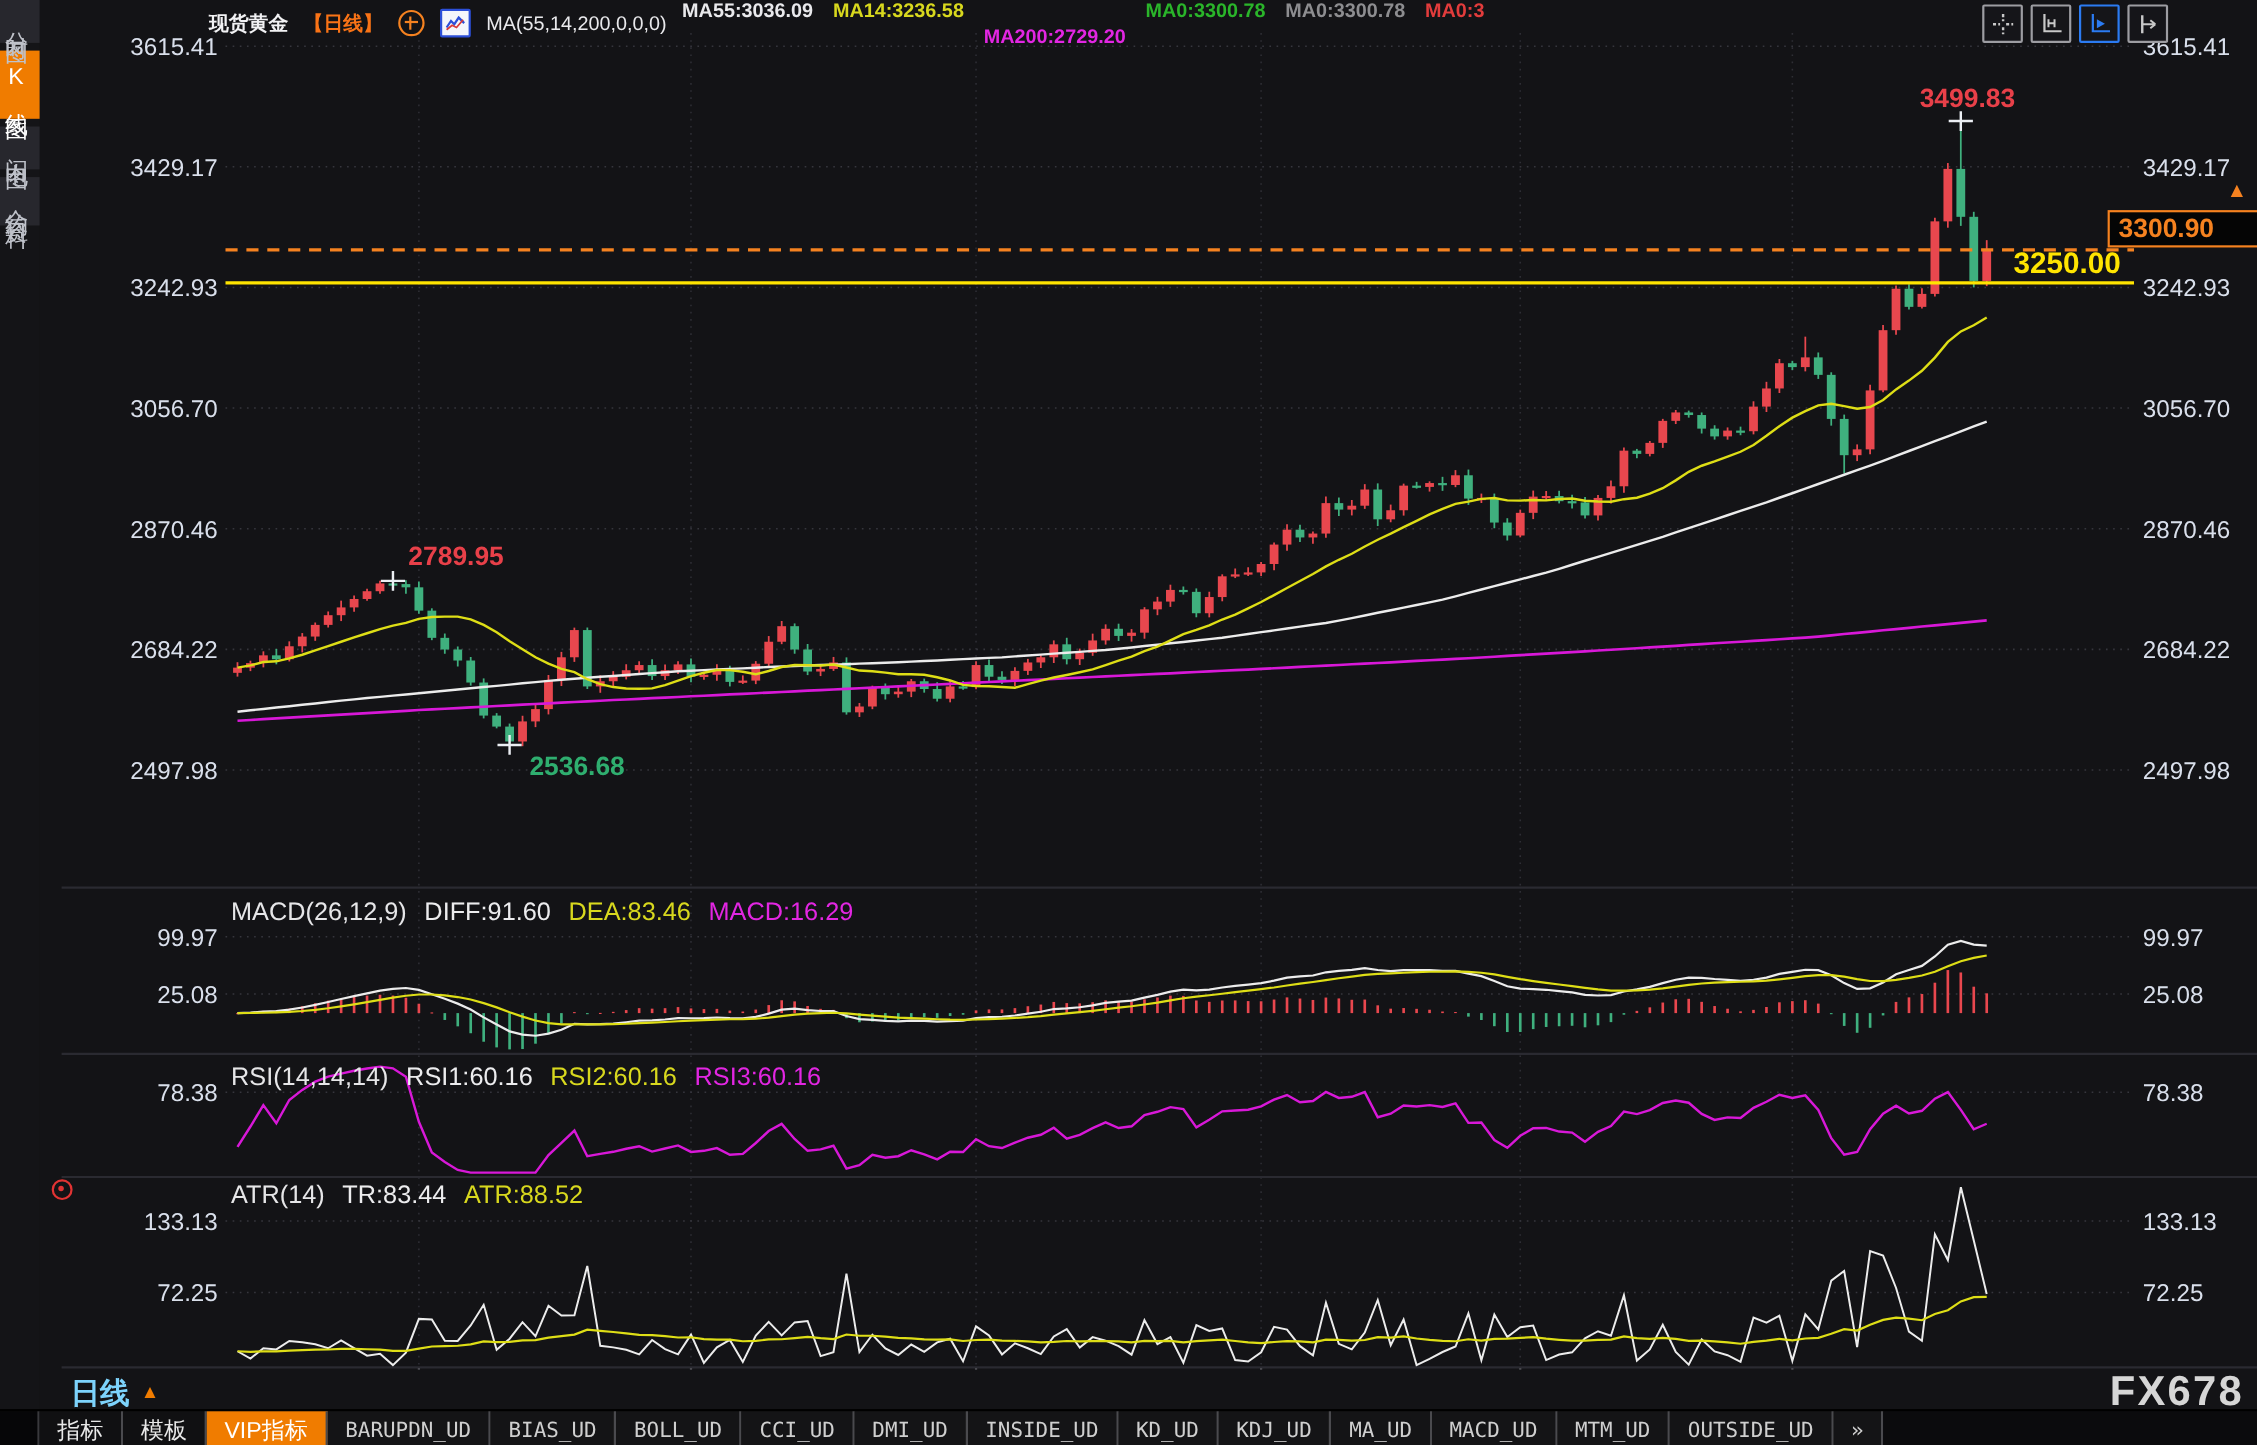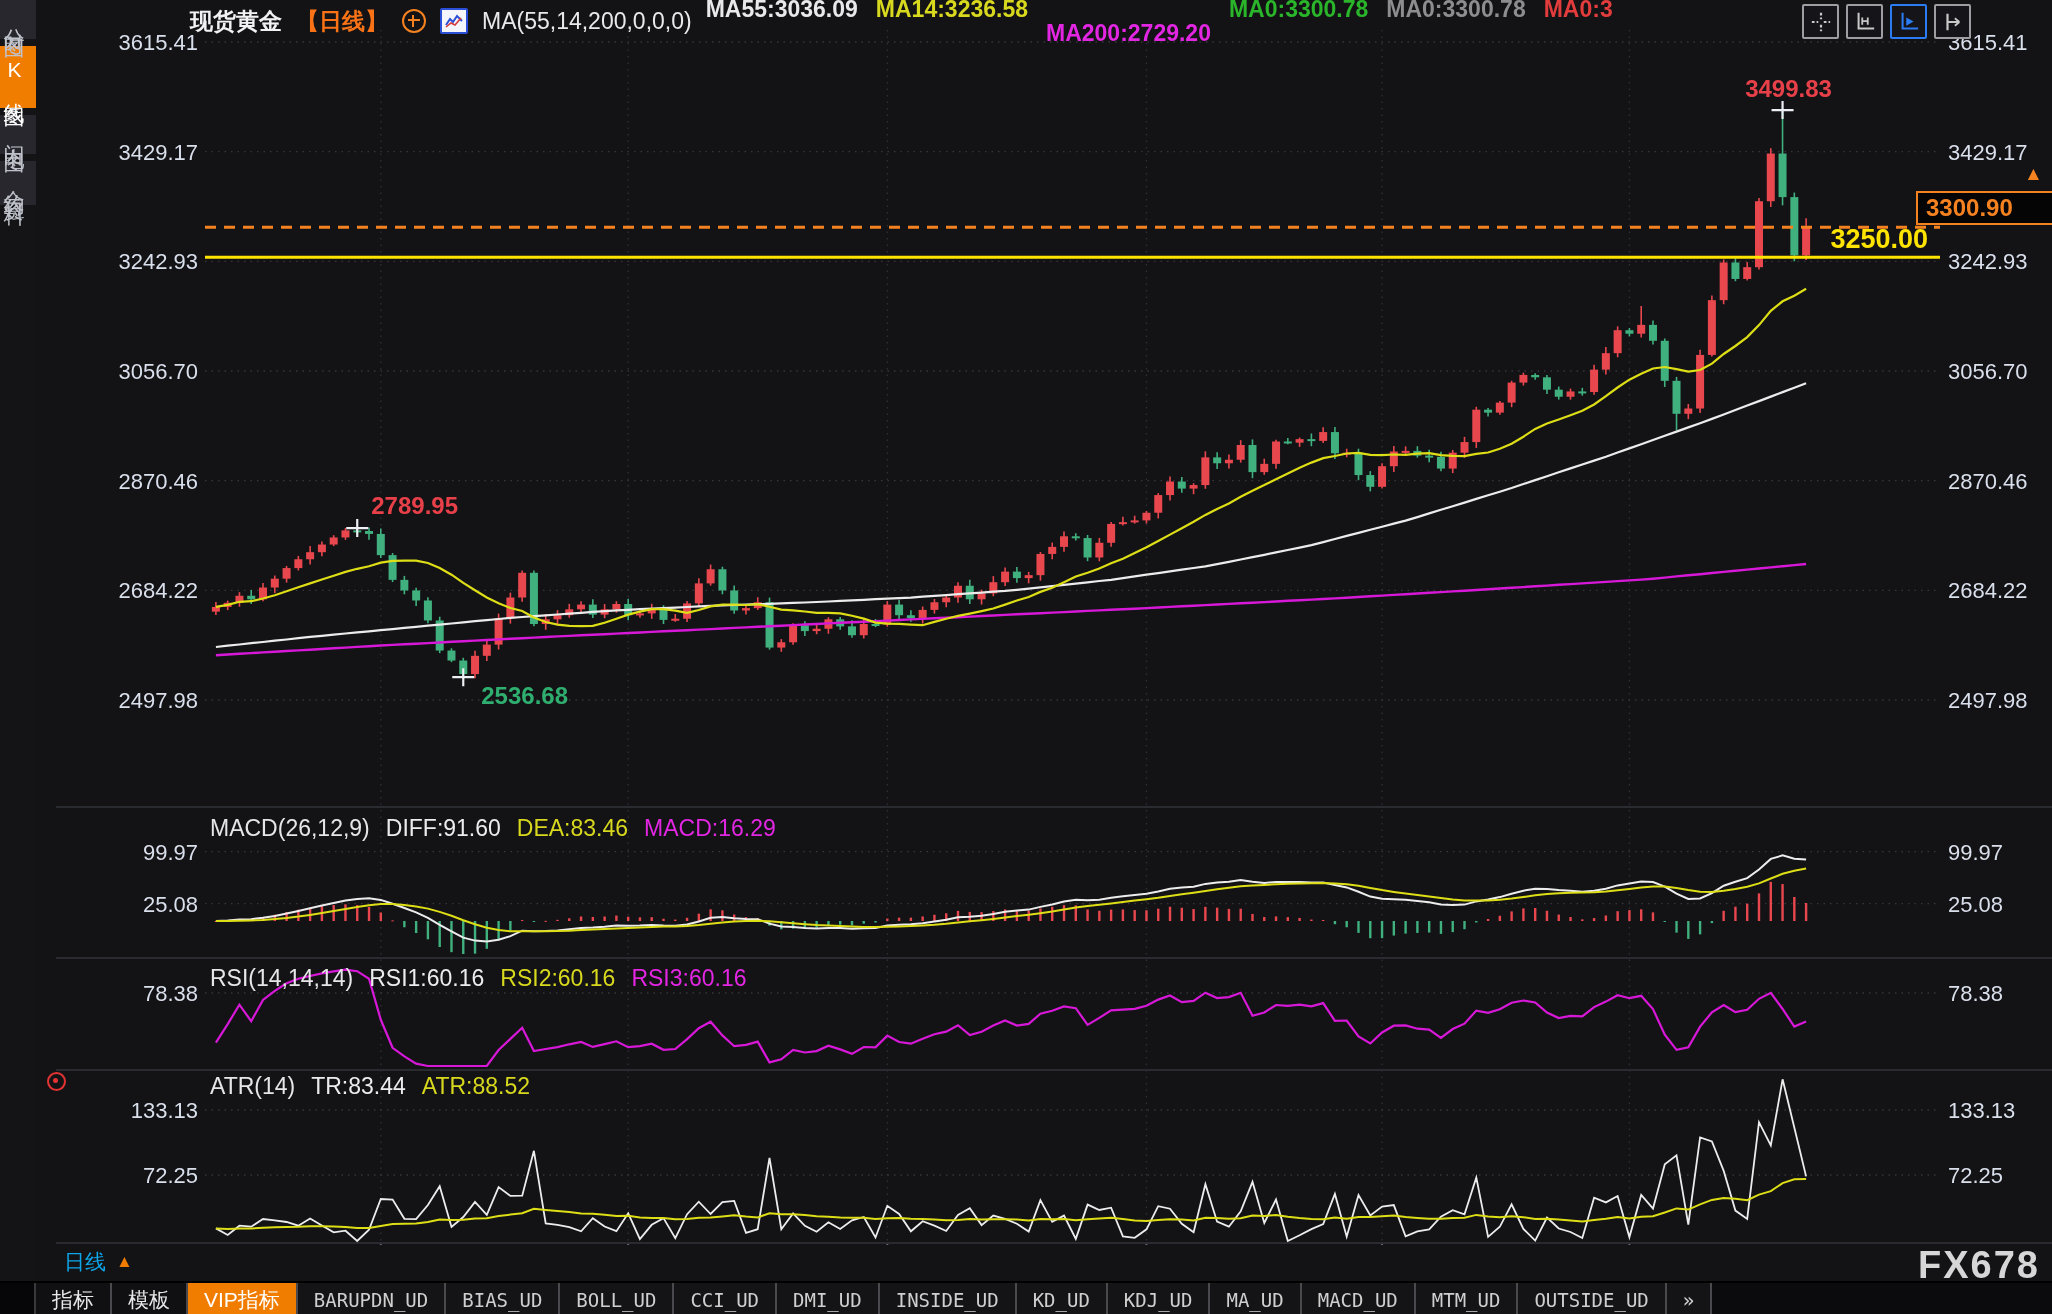--- a/index.html
+++ b/index.html
@@ -8,21 +8,21 @@
 
   
   .sidebar{position:absolute;left:0;top:0;width:36px;height:1314px;background:#141417;z-index:30;}
   .side-item{writing-mode:vertical-lr;text-orientation:upright;width:36px;
      background:#27272d;color:#bfc2ca;font-size:21px;letter-spacing:5px;
      text-align:center;padding:12px 0;margin-bottom:7px;cursor:pointer;}
   .side-item.active{background:#f07c00;color:#ffffff;}
 
   
   .chart-header{position:absolute;left:190px;top:6px;height:30px;display:flex;align-items:center;
-     gap:14px;z-index:20;font-size:23px;white-space:nowrap;}
+     gap:14px;z-index:20;font-size:18px;white-space:nowrap;}
   .sym{color:#f2f2f4;font-weight:bold;}
   .period-tag{color:#f97316;font-weight:bold;}
   .plus-circle{width:20px;height:20px;border:2px solid #f58220;border-radius:50%;position:relative;}
   .plus-circle:before,.plus-circle:after{content:"";position:absolute;background:#f58220;}
   .plus-circle:before{left:4px;right:4px;top:8px;height:2px;}
   .plus-circle:after{top:4px;bottom:4px;left:8px;width:2px;}
   .mini-chart-icon{width:24px;height:22px;background:#f4f6fb;border:2px solid #2c4fd8;border-radius:2px;
      display:flex;align-items:center;justify-content:center;}
   .ma-settings{color:#e9e9ec;text-align:center;}
   .ma-values{display:flex;gap:18px;font-weight:bold;justify-content:flex-end;}
@@ -32,21 +32,21 @@
   .tool-btn{width:33px;height:31px;border:2px solid #9d9da2;background:#151519;border-radius:2px;
      display:flex;align-items:center;justify-content:center;cursor:pointer;}
   .tool-btn.active{border-color:#2b7bf2;}
 
   
   .price-box{position:absolute;left:1916px;top:191px;width:134px;height:30px;background:#050505;
      border:2px solid #f58220;color:#f58220;font-size:24px;font-weight:bold;line-height:30px;
      padding-left:8px;z-index:15;}
   .price-arrow{position:absolute;left:2024px;top:164px;color:#f58220;font-size:19px;z-index:16;line-height:1;}
   .period-bottom{position:absolute;left:64px;top:1248px;z-index:20;display:flex;align-items:center;gap:10px;}
-  .period-bottom .p-label{color:#0ea5e9;font-size:21px;font-weight:normal;}
+  .period-bottom .p-label{color:#7dd3fc;font-size:27px;font-weight:bold;}
   .period-bottom .p-tri{color:#f07c00;font-size:17px;}
   .watermark{position:absolute;left:1918px;top:1244px;color:#d6d6d6;font-size:38px;font-weight:bold;
      letter-spacing:2px;z-index:20;}
   .target-dot{position:absolute;left:47px;top:1072px;width:15px;height:15px;border:2px solid #e23333;
      border-radius:50%;z-index:25;}
   .target-dot:after{content:"";position:absolute;left:4px;top:4px;width:5px;height:5px;background:#e23333;border-radius:50%;}
 
   
   .bottom-bar{position:absolute;left:0;top:1281px;width:2052px;height:33px;background:#0b0b0d;
      display:flex;align-items:stretch;z-index:30;border-top:2px solid #000;}

